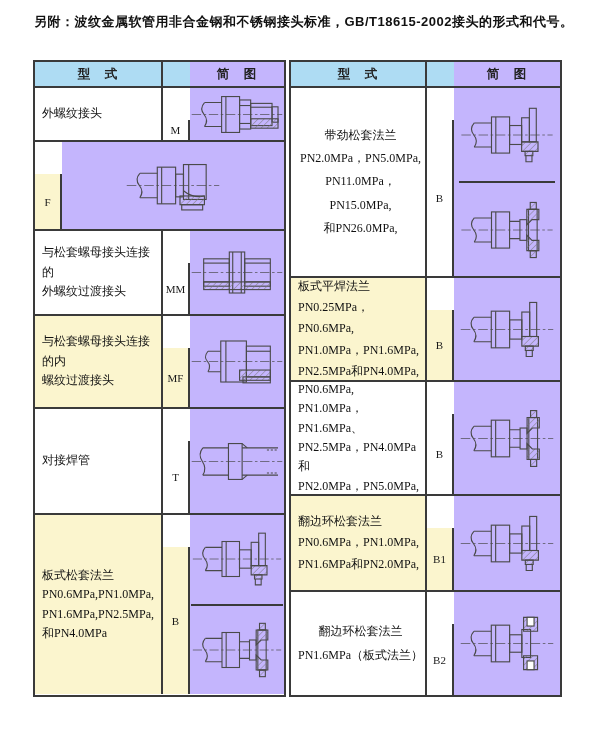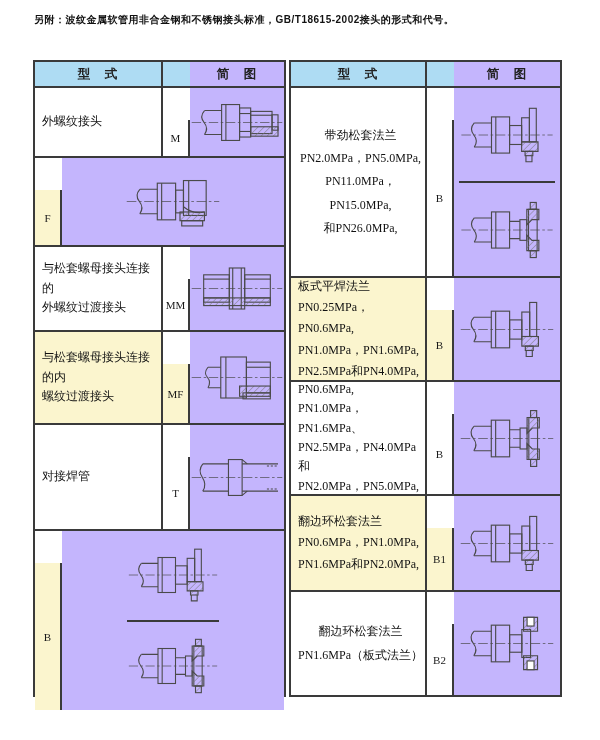--- a/index.html
+++ b/index.html
@@ -4,21 +4,21 @@
 <style>
   html,body{margin:0;padding:0;}
   body{
     width:600px;height:740px;position:relative;background:#ffffff;
     font-family:"Liberation Serif","DejaVu Serif",serif;color:#1a1a1a;
     overflow:hidden;
   }
   .caption{
     position:absolute;left:34px;top:13px;width:540px;
     font-family:"Liberation Sans","DejaVu Sans",sans-serif;
-    font-weight:600;font-size:10px;letter-spacing:0.5px;color:#111;
+    font-weight:600;font-size:13px;letter-spacing:0.5px;color:#111;
   }
   .tbl{
     position:absolute;top:60px;height:637px;box-sizing:border-box;
     border:2px solid #3a3a3a;display:flex;flex-direction:column;background:#fff;
   }
   .tbl-left{left:33px;width:253px;}
   .tbl-right{left:289px;width:273px;}
   .row{display:flex;flex-direction:row;box-sizing:border-box;border-bottom:2px solid #3a3a3a;flex:0 0 auto;}
   .row:last-child{border-bottom:none;}
   .cell{box-sizing:border-box;border-right:2px solid #3a3a3a;display:flex;align-items:center;overflow:hidden;}
@@ -153,21 +153,21 @@
 
 <div class="caption">另附：波纹金属软管用非合金钢和不锈钢接头标准，GB/T18615-2002接头的形式和代号。</div>
 
 <div class="tbl tbl-left">
   <div class="row hdr-row">
     <div class="cell c-type hdr-cell">型　式</div>
     <div class="cell c-code hdr-cell">代号</div>
     <div class="cell c-diag hdr-cell">简　图</div>
   </div>
 
-  <div class="row" style="height:70px">
+  <div class="row" style="height:54px">
     <div class="cell c-type">
         <div class="type-text">外螺纹接头</div>
       </div>
     <div class="cell c-code">M</div>
     <div class="cell c-diag">
         <svg class="diag-svg" width="96" height="63" viewBox="0 0 110 72">
           <use href="#sym-m"></use>
         </svg>
       </div>
   </div>
@@ -213,20 +213,26 @@
       </div>
     <div class="cell c-code">T</div>
     <div class="cell c-diag">
         <svg class="diag-svg" width="96" height="63" viewBox="0 0 110 72">
           <use href="#sym-t"></use>
         </svg>
       </div>
   </div>
 
   <div class="row" style="height:179px">
+    <div class="cell c-type hl">
+        <div class="type-text">板式松套法兰
+PN0.6MPa,PN1.0MPa,
+PN1.6MPa,PN2.5MPa,
+和PN4.0MPa</div>
+      </div>
     <div class="cell c-code hl">B</div>
     <div class="cell c-diag diag-stack">
       <div class="sub sub-top">
           <svg class="diag-svg" width="92" height="60" viewBox="0 0 110 72">
             <use href="#sym-fla"></use>
           </svg>
         </div>
       <div class="sub">
           <svg class="diag-svg" width="92" height="60" viewBox="0 0 110 72">
             <use href="#sym-flb"></use>

